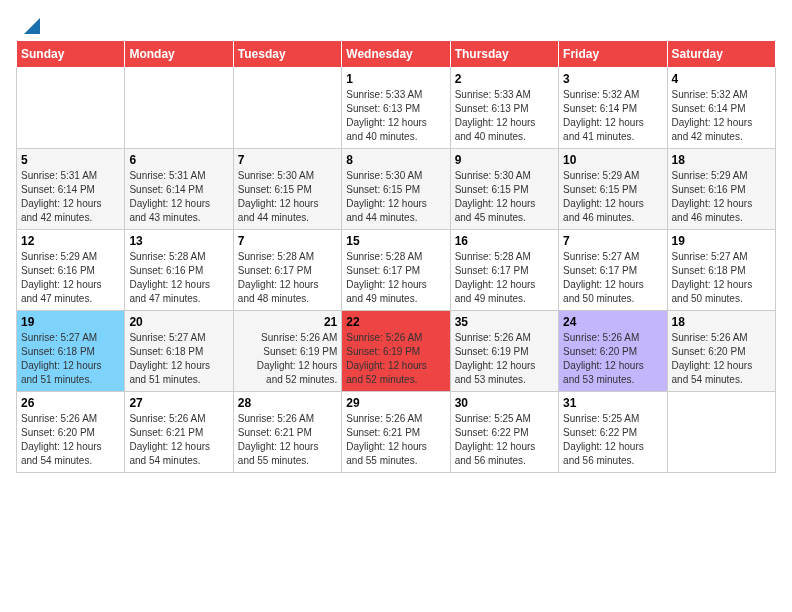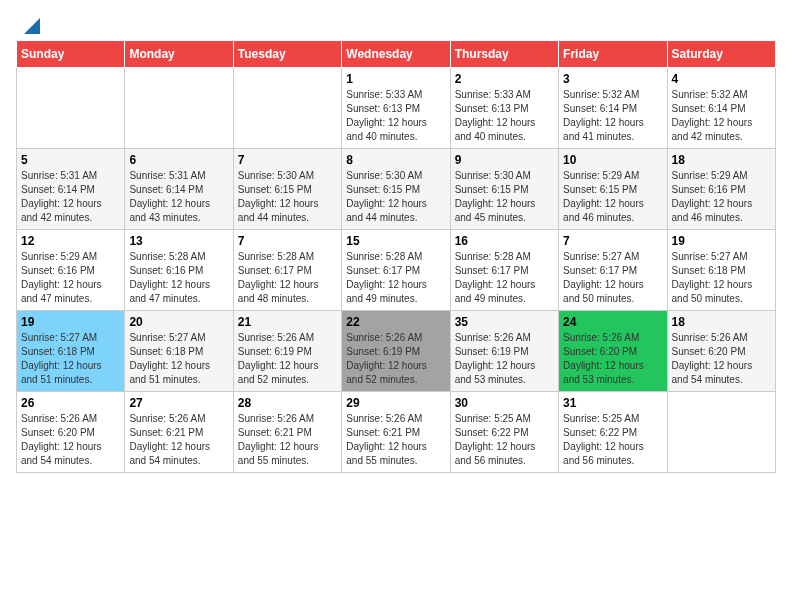--- a/index.html
+++ b/index.html
@@ -262,42 +262,42 @@
 Daylight: 12 hours
 and 51 minutes.</div>
         </td>
         <td style="background: rgb(245, 245, 245);">
           <div class="day-number">20</div>
           <div class="day-info" style="white-space: pre-line;">Sunrise: 5:27 AM
 Sunset: 6:18 PM
 Daylight: 12 hours
 and 51 minutes.</div>
         </td>
-        <td style="background: rgb(245, 245, 245);">
+        <td style="background: rgb(245, 245, 245); text-align: right;">
           <div class="day-number">21</div>
           <div class="day-info" style="white-space: pre-line;">Sunrise: 5:26 AM
 Sunset: 6:19 PM
 Daylight: 12 hours
 and 52 minutes.</div>
         </td>
-        <td style="background: #a3a3a3;">
+        <td style="background: #ef4444;">
           <div class="day-number">22</div>
           <div class="day-info" style="white-space: pre-line;">Sunrise: 5:26 AM
 Sunset: 6:19 PM
 Daylight: 12 hours
 and 52 minutes.</div>
         </td>
         <td style="background: rgb(245, 245, 245);">
           <div class="day-number">35</div>
           <div class="day-info" style="white-space: pre-line;">Sunrise: 5:26 AM
 Sunset: 6:19 PM
 Daylight: 12 hours
 and 53 minutes.</div>
         </td>
-        <td style="background: #22c55e;">
+        <td style="background: #c4b5fd;">
           <div class="day-number">24</div>
           <div class="day-info" style="white-space: pre-line;">Sunrise: 5:26 AM
 Sunset: 6:20 PM
 Daylight: 12 hours
 and 53 minutes.</div>
         </td>
         <td style="background: rgb(245, 245, 245);">
           <div class="day-number">18</div>
           <div class="day-info" style="white-space: pre-line;">Sunrise: 5:26 AM
 Sunset: 6:20 PM

